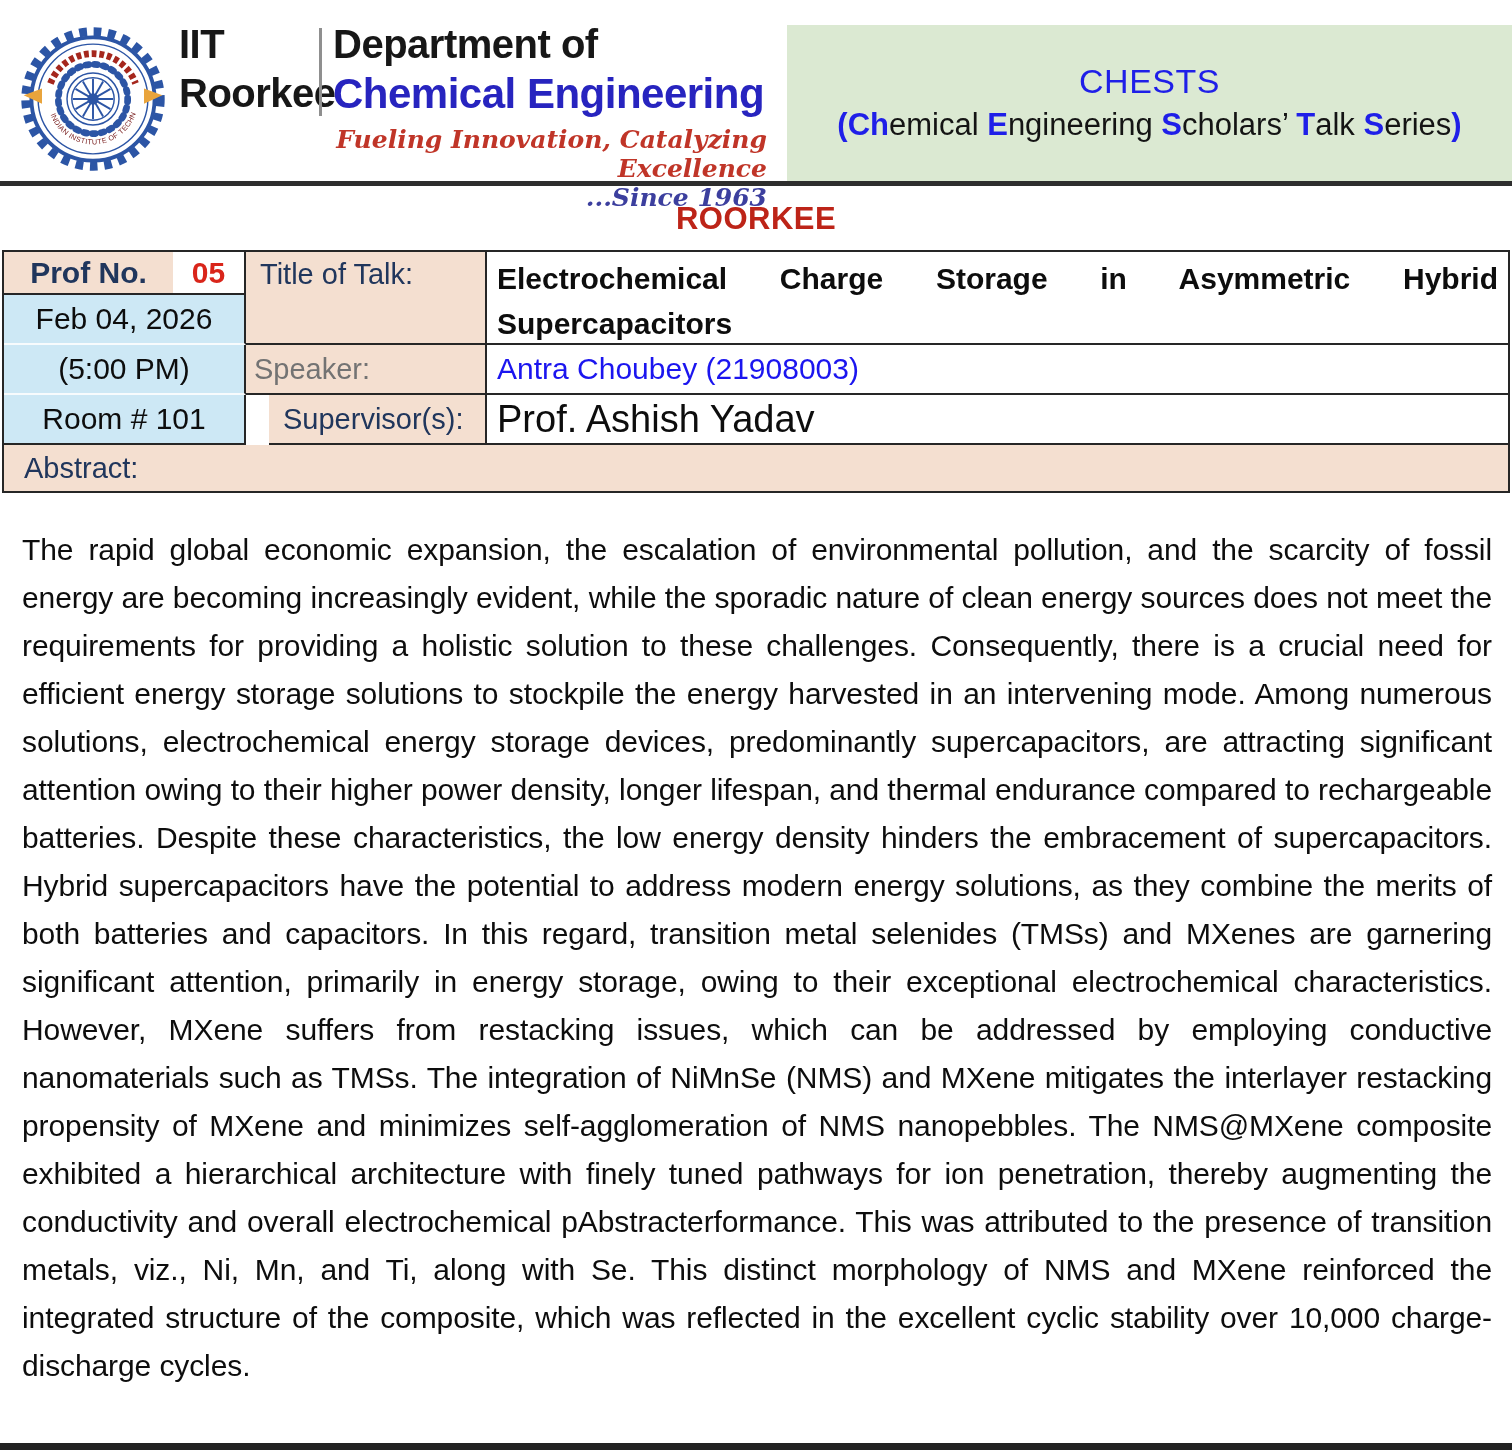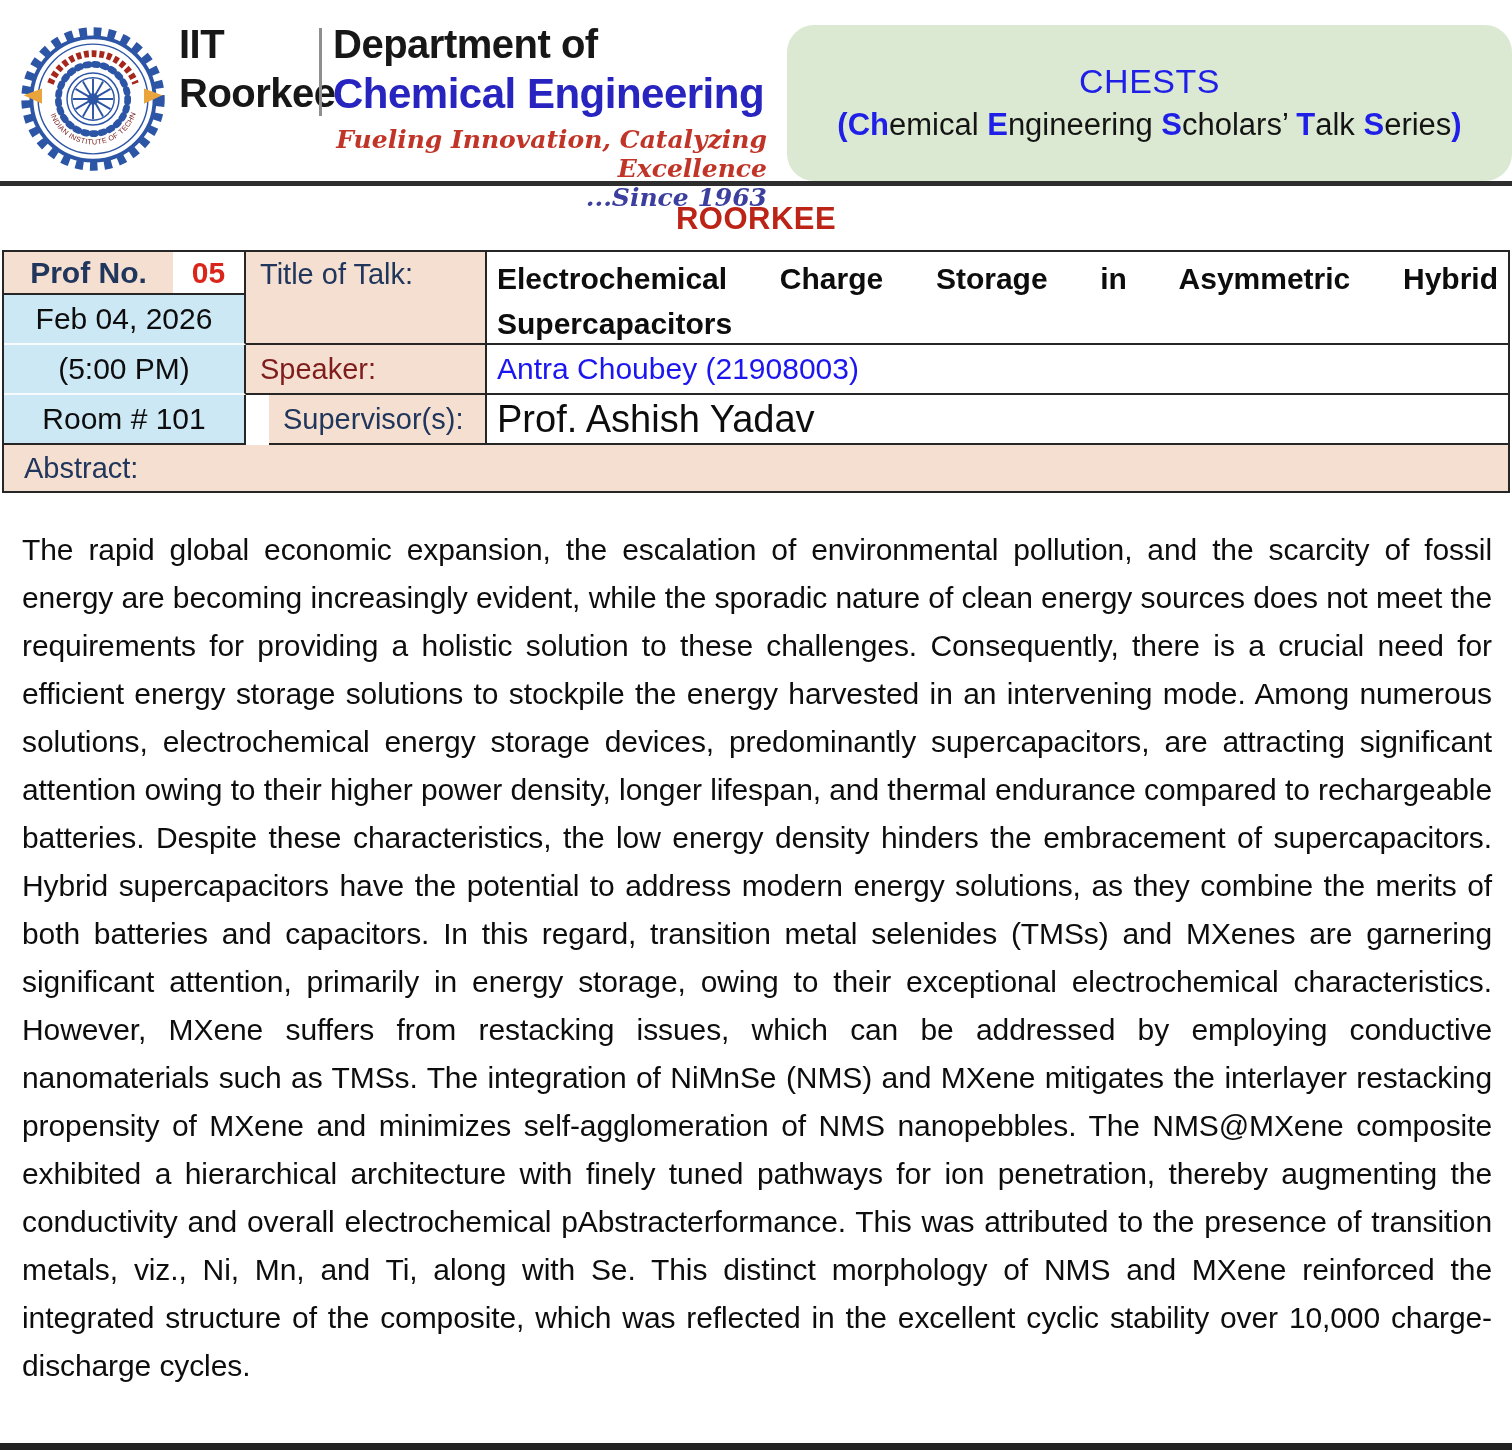--- a/index.html
+++ b/index.html
@@ -13,21 +13,21 @@
   .inst-block{position:absolute;left:179px;top:20px;font-weight:700;font-size:40px;line-height:49px;color:#171717;letter-spacing:-0.5px;}
   .divider{position:absolute;left:319px;top:28px;width:3px;height:88px;background:#8f8f8f;}
   .dept-block{position:absolute;left:333px;top:20px;letter-spacing:-0.5px;}
   .dept-line1{font-weight:700;font-size:40px;line-height:49px;color:#171717;}
   .dept-line2{font-weight:700;font-size:42px;line-height:50px;color:#2724bf;}
   .tagline-block{position:absolute;left:330px;top:125px;width:437px;text-align:right;
     font-family:"DejaVu Serif","Liberation Serif",serif;font-style:italic;font-weight:700;}
   .tagline{font-size:25px;line-height:29px;color:#c03528;}
   .since{font-size:25px;line-height:29px;color:#3c3f9e;}
   .chests-box{position:absolute;left:787px;top:25px;width:725px;height:156px;background:#dbe9d2;
-    display:flex;flex-direction:column;justify-content:center;align-items:center;border-radius:27px;}
+    display:flex;flex-direction:column;justify-content:center;align-items:center;}
   .chests-title{font-size:34px;line-height:44px;color:#1f1fe8;letter-spacing:0.5px;}
   .chests-sub{font-size:31px;line-height:44px;color:#141414;}
   .p-blue{color:#1f1fe8;font-weight:700;}
   .p-black{color:#141414;font-weight:400;}
   
   .header-rule{height:5px;background:#2e2e2e;}
   .notice{margin-top:15px;text-align:center;font-size:31px;font-weight:700;color:#bd2418;letter-spacing:0.5px;}
   
   .talk-table{
     margin:13px 2px 0 2px;
@@ -48,21 +48,21 @@
     color:#20365c;font-weight:700;font-size:30px;}
   .talkno-value{flex:1;background:#ffffff;display:flex;align-items:center;justify-content:center;
     color:#d9251a;font-weight:700;font-size:30px;}
   .cell-date{grid-area:2/1/3/2;}
   .cell-time{grid-area:3/1/4/2;}
   .cell-room{grid-area:4/1/5/2;}
   .left-val{display:flex;align-items:center;justify-content:center;font-size:30px;color:#0d0d0d;}
   .cell-title-label{grid-area:1/2/3/3;padding:6px 0 0 14px;color:#20365c;font-size:29px;}
   .cell-title-value{grid-area:1/3/3/4;background:#fff;padding:4px 10px 0 10px;
     font-size:30px;font-weight:700;color:#0d0d0d;text-align:justify;line-height:45px;}
-  .cell-speaker-label{grid-area:3/2/4/3;display:flex;align-items:center;padding-left:14px;color:#7f1d1d;font-size:29px;}
+  .cell-speaker-label{grid-area:3/2/4/3;display:flex;align-items:center;padding-left:8px;color:#737373;font-size:29px;}
   .cell-speaker-value{grid-area:3/3/4/4;background:#fff;display:flex;align-items:center;padding-left:10px;
     font-size:30px;color:#1b15ef;}
   .cell-super-label{grid-area:4/2/5/3;display:flex;align-items:center;padding-left:14px;color:#20365c;font-size:29px;margin-left:23px;}
   .cell-super-value{grid-area:4/3/5/4;background:#fff;display:flex;align-items:center;padding-left:10px;
     font-size:38px;color:#0d0d0d;}
   .cell-abstract{grid-area:5/1/6/4;display:flex;align-items:center;padding-left:20px;color:#20365c;font-size:29px;}
   
   .abstract-text{
     margin:33px 20px 0 22px;
     font-size:30px;line-height:48px;letter-spacing:-0.1px;

